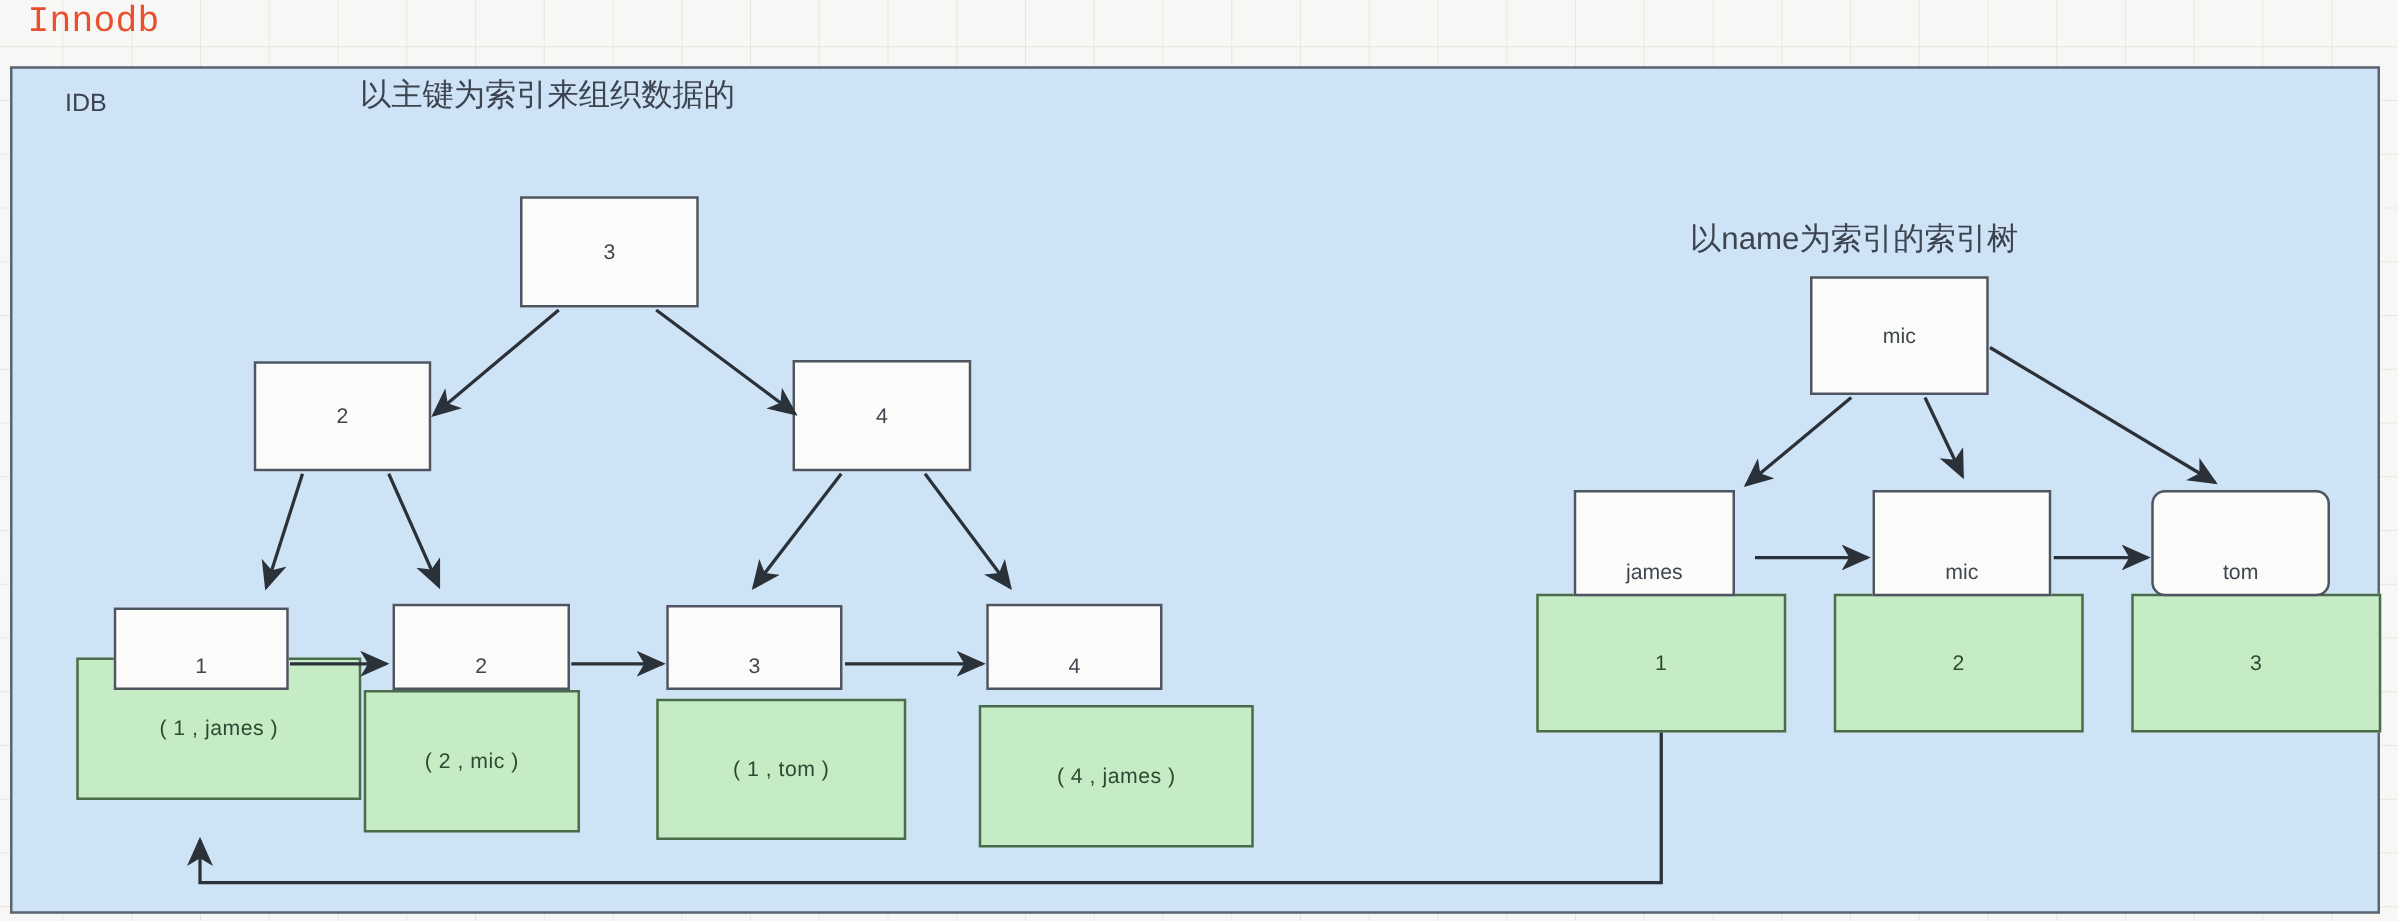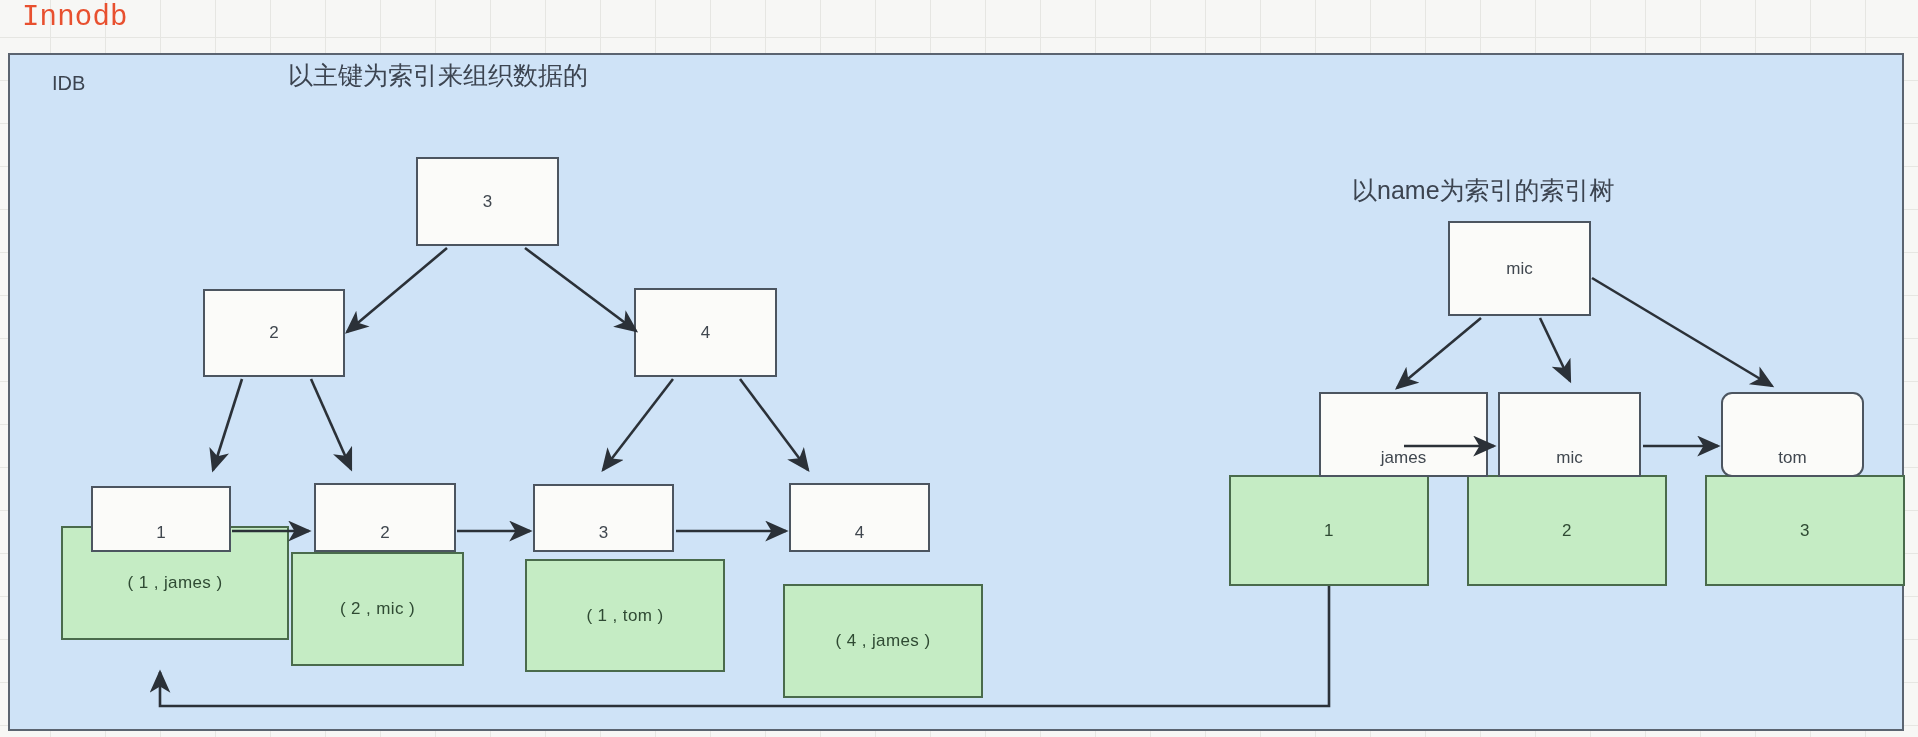--- a/index.html
+++ b/index.html
@@ -154,29 +154,29 @@
 
 <div class="green" style="left:61px; top:526px; width:228px; height:114px;">
   <span>( 1 , james )</span>
 </div>
 <div class="green" style="left:291px; top:552px; width:173px; height:114px;">
   <span>( 2 , mic )</span>
 </div>
 <div class="green" style="left:525px; top:559px; width:200px; height:113px;">
   <span>( 1 , tom )</span>
 </div>
-<div class="green" style="left:783px; top:584px; width:200px; height:114px;">
+<div class="green" style="left:783px; top:564px; width:220px; height:114px;">
   <span>( 4 , james )</span>
 </div>
 
 <div class="node" style="left:1448px; top:221px; width:143px; height:95px;">
   <span>mic</span>
 </div>
 
-<div class="node leaf-key" style="left:1319px; top:392px; width:169px; height:85px;">
+<div class="node leaf-key" style="left:1259px; top:392px; width:129px; height:85px;">
   <span>james</span>
 </div>
 <div class="node leaf-key" style="left:1498px; top:392px; width:143px; height:85px;">
   <span>mic</span>
 </div>
 <div class="node leaf-key" style="left:1721px; top:392px; width:143px; height:85px;border-radius:11px;">
   <span>tom</span>
 </div>
 
 <div class="green tall" style="left:1229px; top:475px; width:200px; height:111px;">

